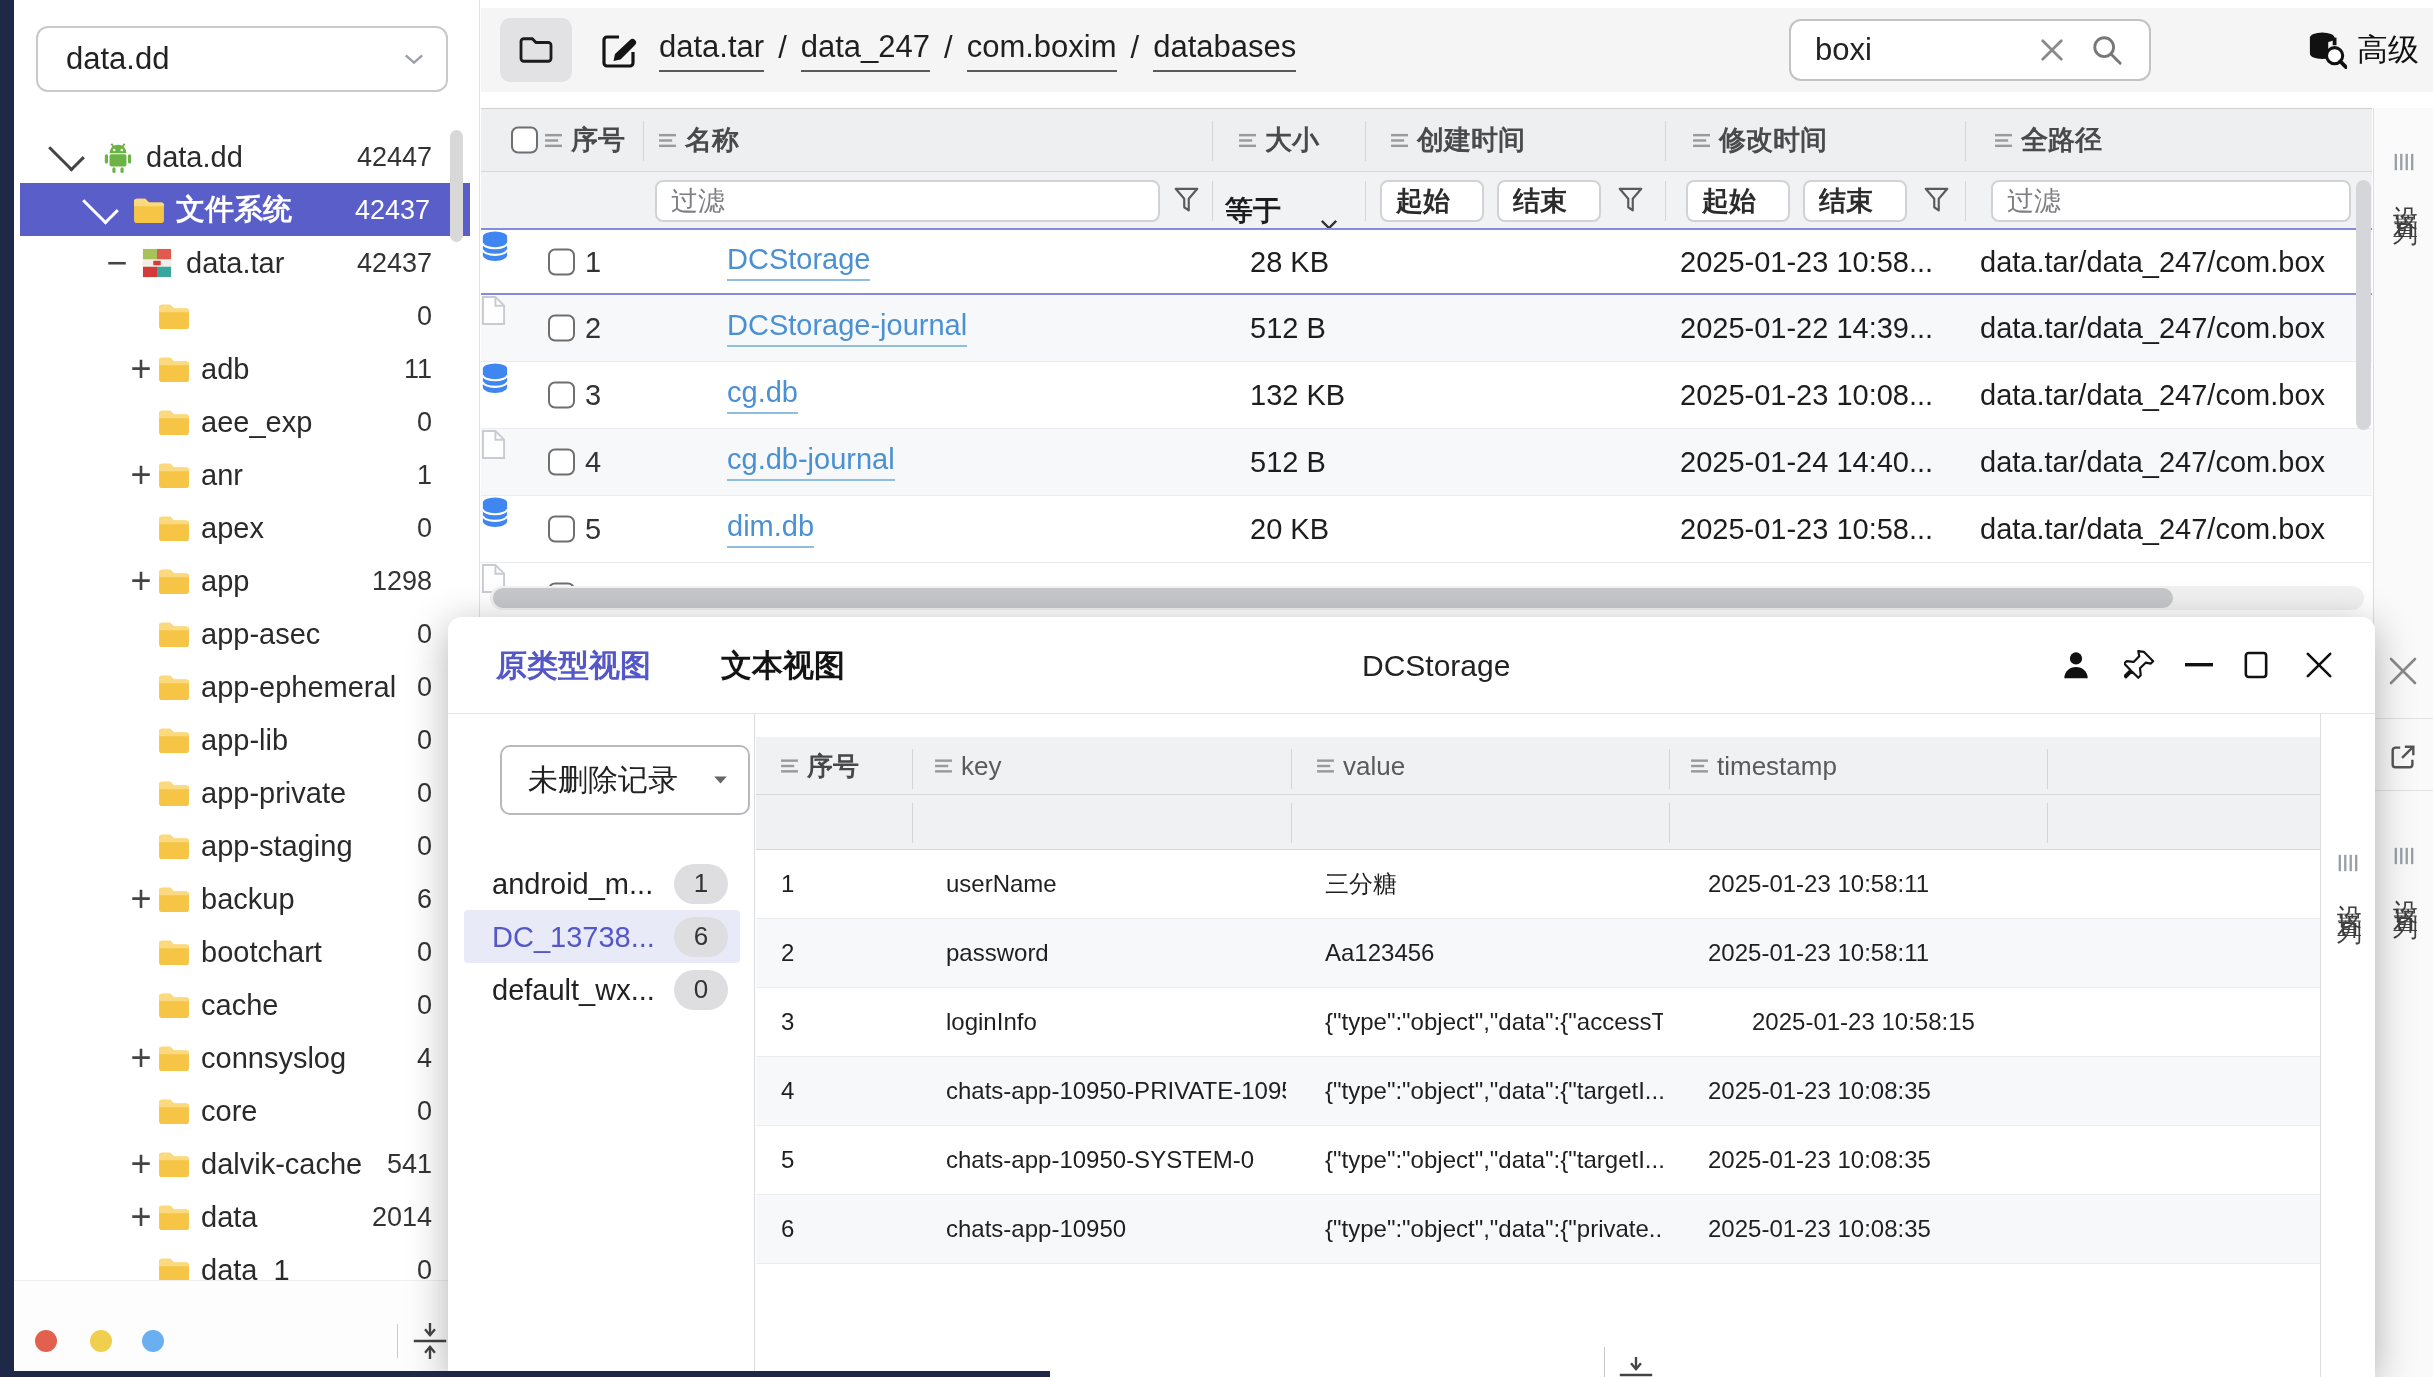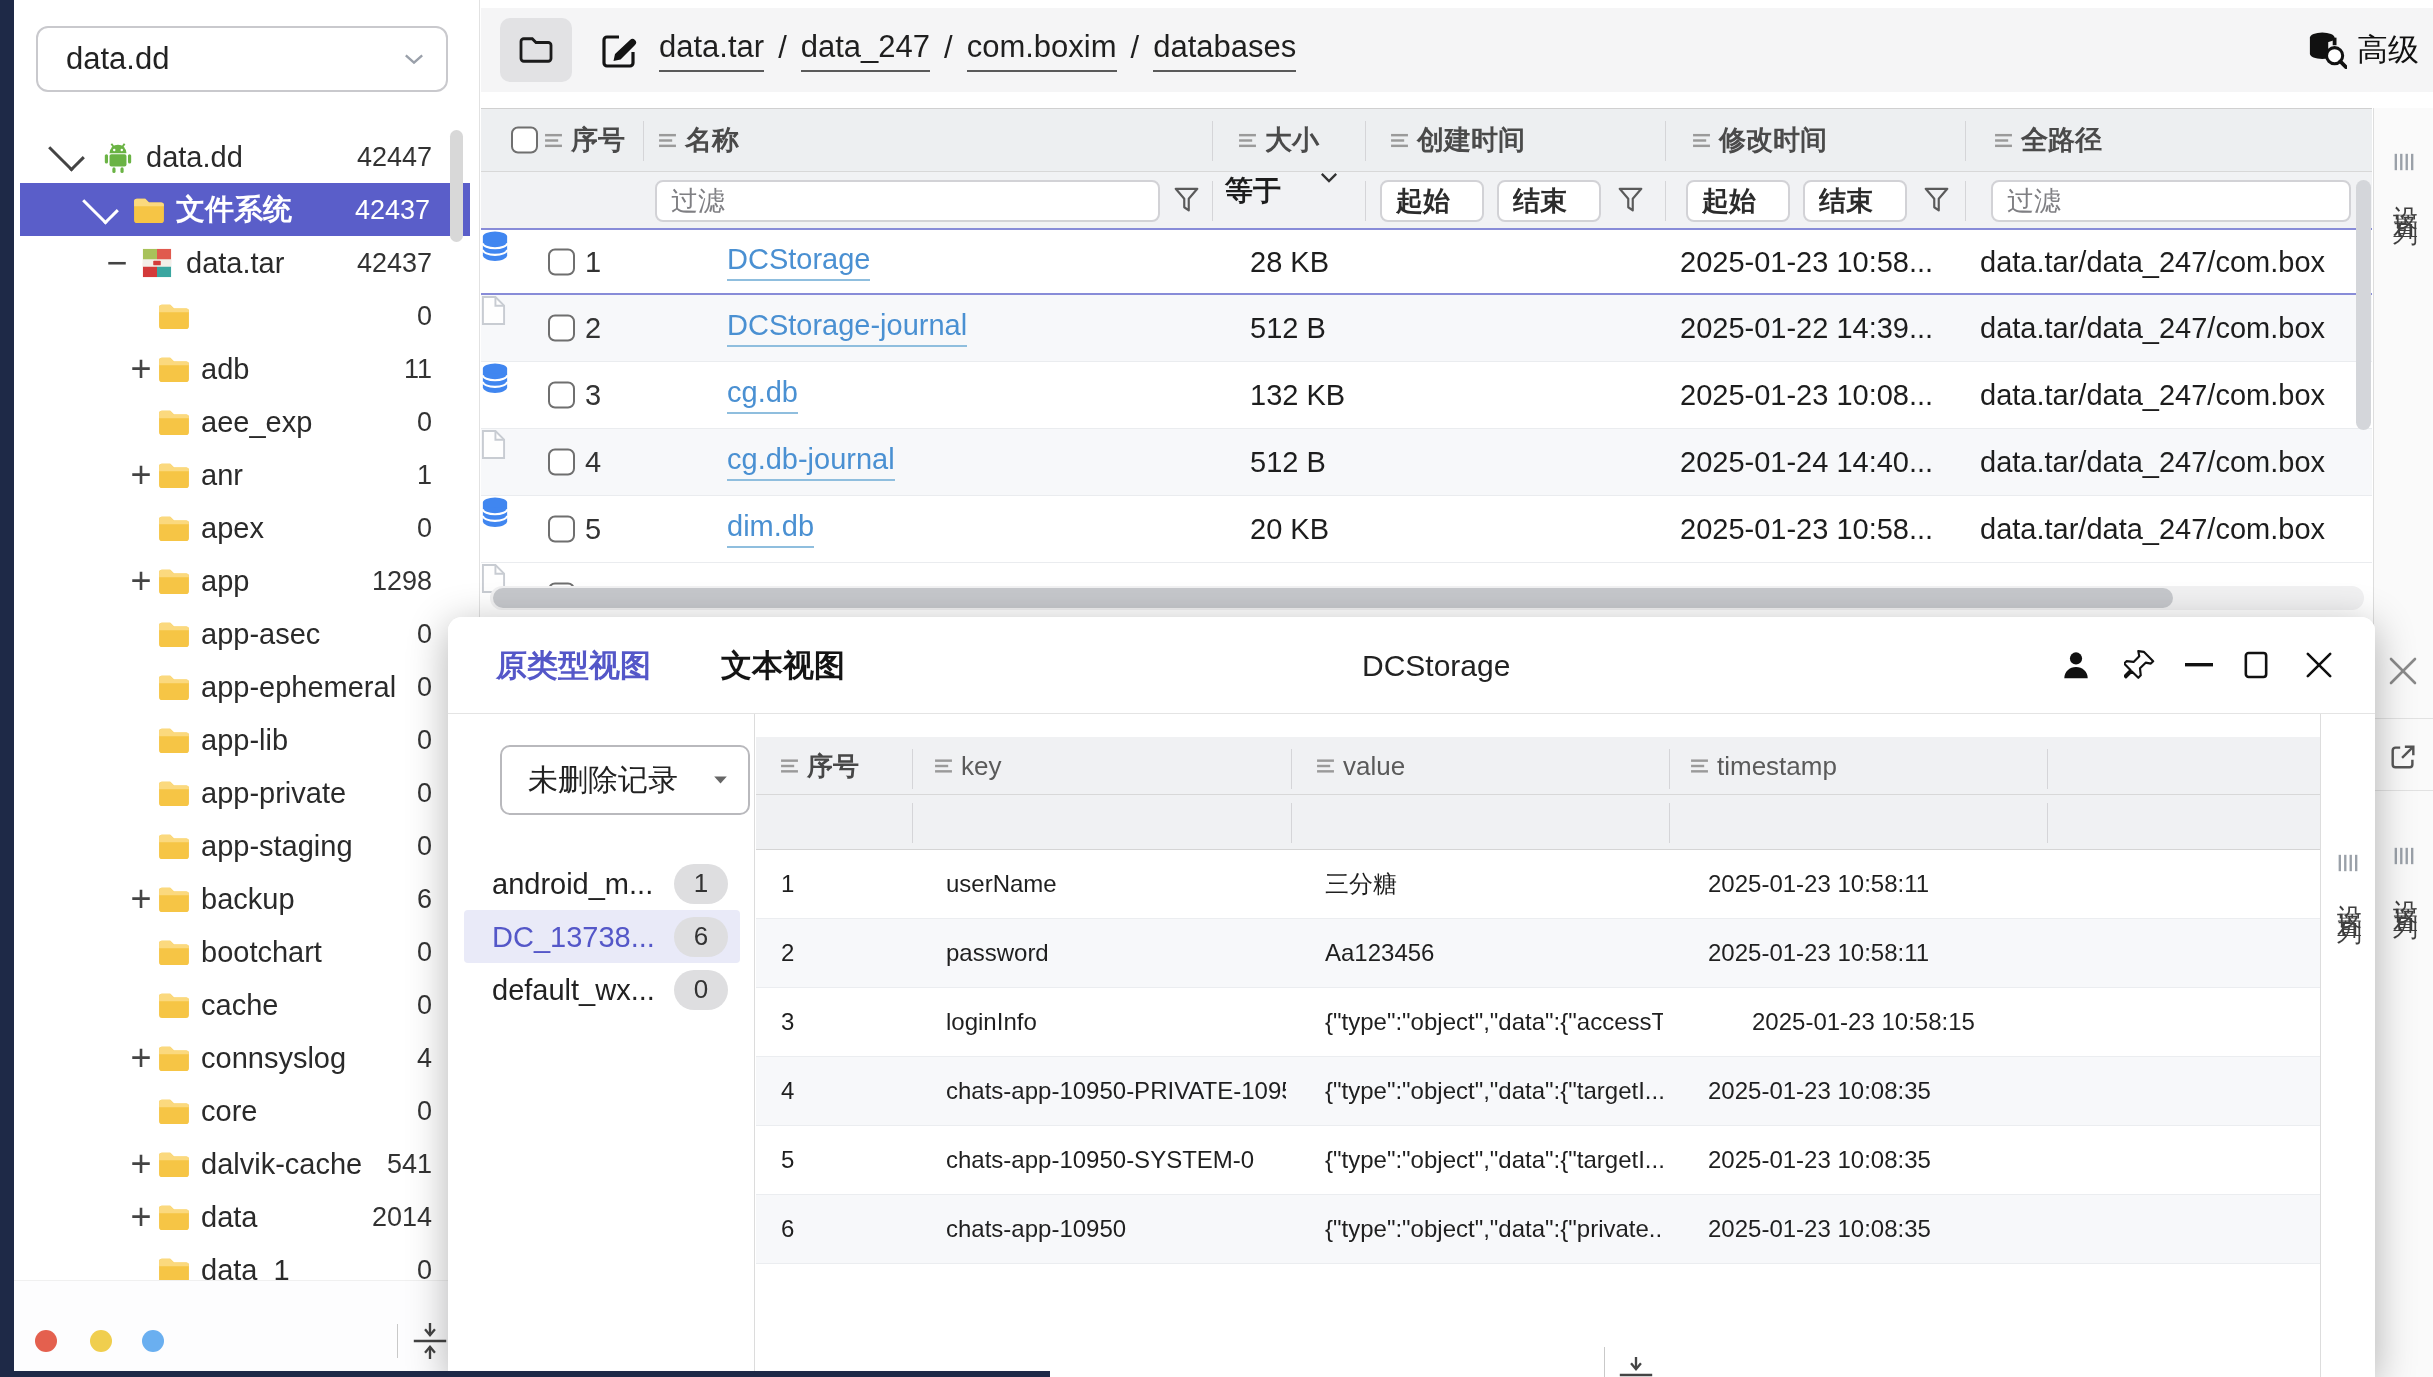--- a/index.html
+++ b/index.html
@@ -46,21 +46,21 @@
   #advanced .lbl{font-size:31px;color:#111;}
   
   #thead{left:481px;top:108px;width:1891px;height:64px;background:#edeff1;border-top:1px solid #d0d0d0;border-bottom:1px solid #d8d8d8;box-sizing:border-box;}
   .hcell{position:absolute;top:50%;transform:translateY(-50%);display:flex;align-items:center;gap:9px;font-size:27px;font-weight:700;color:#4a4a4a;white-space:nowrap;}
   .vdiv{position:absolute;top:12px;width:1px;height:40px;background:#d5d5d8;}
   #tfilter{left:481px;top:172px;width:1891px;height:58px;background:#f1f2f4;border-bottom:2px solid #898dd8;box-sizing:border-box;}
   .flt{position:absolute;top:8px;height:42px;border:2px solid #d2d2d6;border-radius:8px;background:#fff;box-sizing:border-box;font-size:27px;padding:0 14px;outline:none;font-family:inherit;color:#222;}
   .flt-light::placeholder{color:#7f7f83;opacity:1;}
   .flt-dark::placeholder{color:#2c2c2c;opacity:1;font-weight:700;}
   .fun{position:absolute;top:14px;}
-  #size-op{position:absolute;left:744px;top:0;height:58px;display:flex;align-items:flex-start;gap:39px;font-size:28px;font-weight:700;color:#1d1d1d;}
+  #size-op{position:absolute;left:744px;top:0;height:58px;display:flex;align-items:flex-end;gap:39px;font-size:28px;font-weight:700;color:#1d1d1d;}
   #tbody{left:481px;top:228px;width:1891px;height:384px;overflow:hidden;background:#fff;}
   .filerow{position:absolute;left:0;width:100%;height:67px;border-bottom:1px solid #eaecef;box-sizing:border-box;background:#fff;}
   .filerow.alt{background:#f7f8fa;}
   .filerow.sel{border-top:2px solid #888cd8;border-bottom:2px solid #888cd8;}
   .fcell{position:absolute;top:50%;transform:translateY(-50%);font-size:29px;color:#1d1d1d;white-space:nowrap;}
   .fcell.path{width:386px;overflow:hidden;}
   .flink{color:#4a90d2;border-bottom:2px solid #8fbede;padding-bottom:3px;cursor:pointer;}
   #hscroll{left:490px;top:586px;width:1874px;height:24px;border-radius:12px;background:#f1f1f2;}
   #hscroll .thumb{position:absolute;left:3px;top:2px;width:1680px;height:20px;border-radius:10px;background:#c6c8cc;}
   #vscroll{left:2356px;top:180px;width:15px;height:250px;border-radius:8px;background:#d4d6da;}
@@ -402,20 +402,37 @@
     </span>
   <nav id="breadcrumb">
       <span class="seg">data.tar</span>
       <span class="sep">/</span>
       <span class="seg">data_247</span>
       <span class="sep">/</span>
       <span class="seg">com.boxim</span>
       <span class="sep">/</span>
       <span class="seg">databases</span>
     </nav>
+  <div id="searchbox">
+    <input value="boxi" style="">
+    <span id="search-clear" class="ic">
+        <svg viewBox="0 0 28 28" width="26" height="26">
+          <g stroke="#8a8a8a" stroke-width="3" stroke-linecap="round">
+            <line x1="4" y1="4" x2="24" y2="24"></line>
+            <line x1="24" y1="4" x2="4" y2="24"></line>
+          </g>
+        </svg>
+      </span>
+    <span id="search-go" class="ic">
+        <svg viewBox="0 0 34 34" width="32" height="32">
+          <circle cx="14" cy="14" r="10" fill="none" stroke="#777" stroke-width="3"></circle>
+          <line x1="21.5" y1="21.5" x2="31" y2="31" stroke="#777" stroke-width="3" stroke-linecap="round"></line>
+        </svg>
+      </span>
+  </div>
   <div id="advanced">
     <span class="ic">
         <svg viewBox="0 0 42 40" width="40" height="38">
           <ellipse cx="16" cy="7" rx="13" ry="5.5" fill="#111"></ellipse>
           <path d="M3 7v17c0 3 5.8 5.5 13 5.5 2.3 0 4.4-.25 6.3-.7V7z" fill="#111"></path>
           <path d="M29 7v8" stroke="#111" stroke-width="4"></path>
           <circle cx="29" cy="26" r="8.5" fill="#fff" stroke="#111" stroke-width="3.2"></circle>
           <line x1="35" y1="32" x2="41" y2="38" stroke="#111" stroke-width="4" stroke-linecap="round"></line>
         </svg>
       </span>

